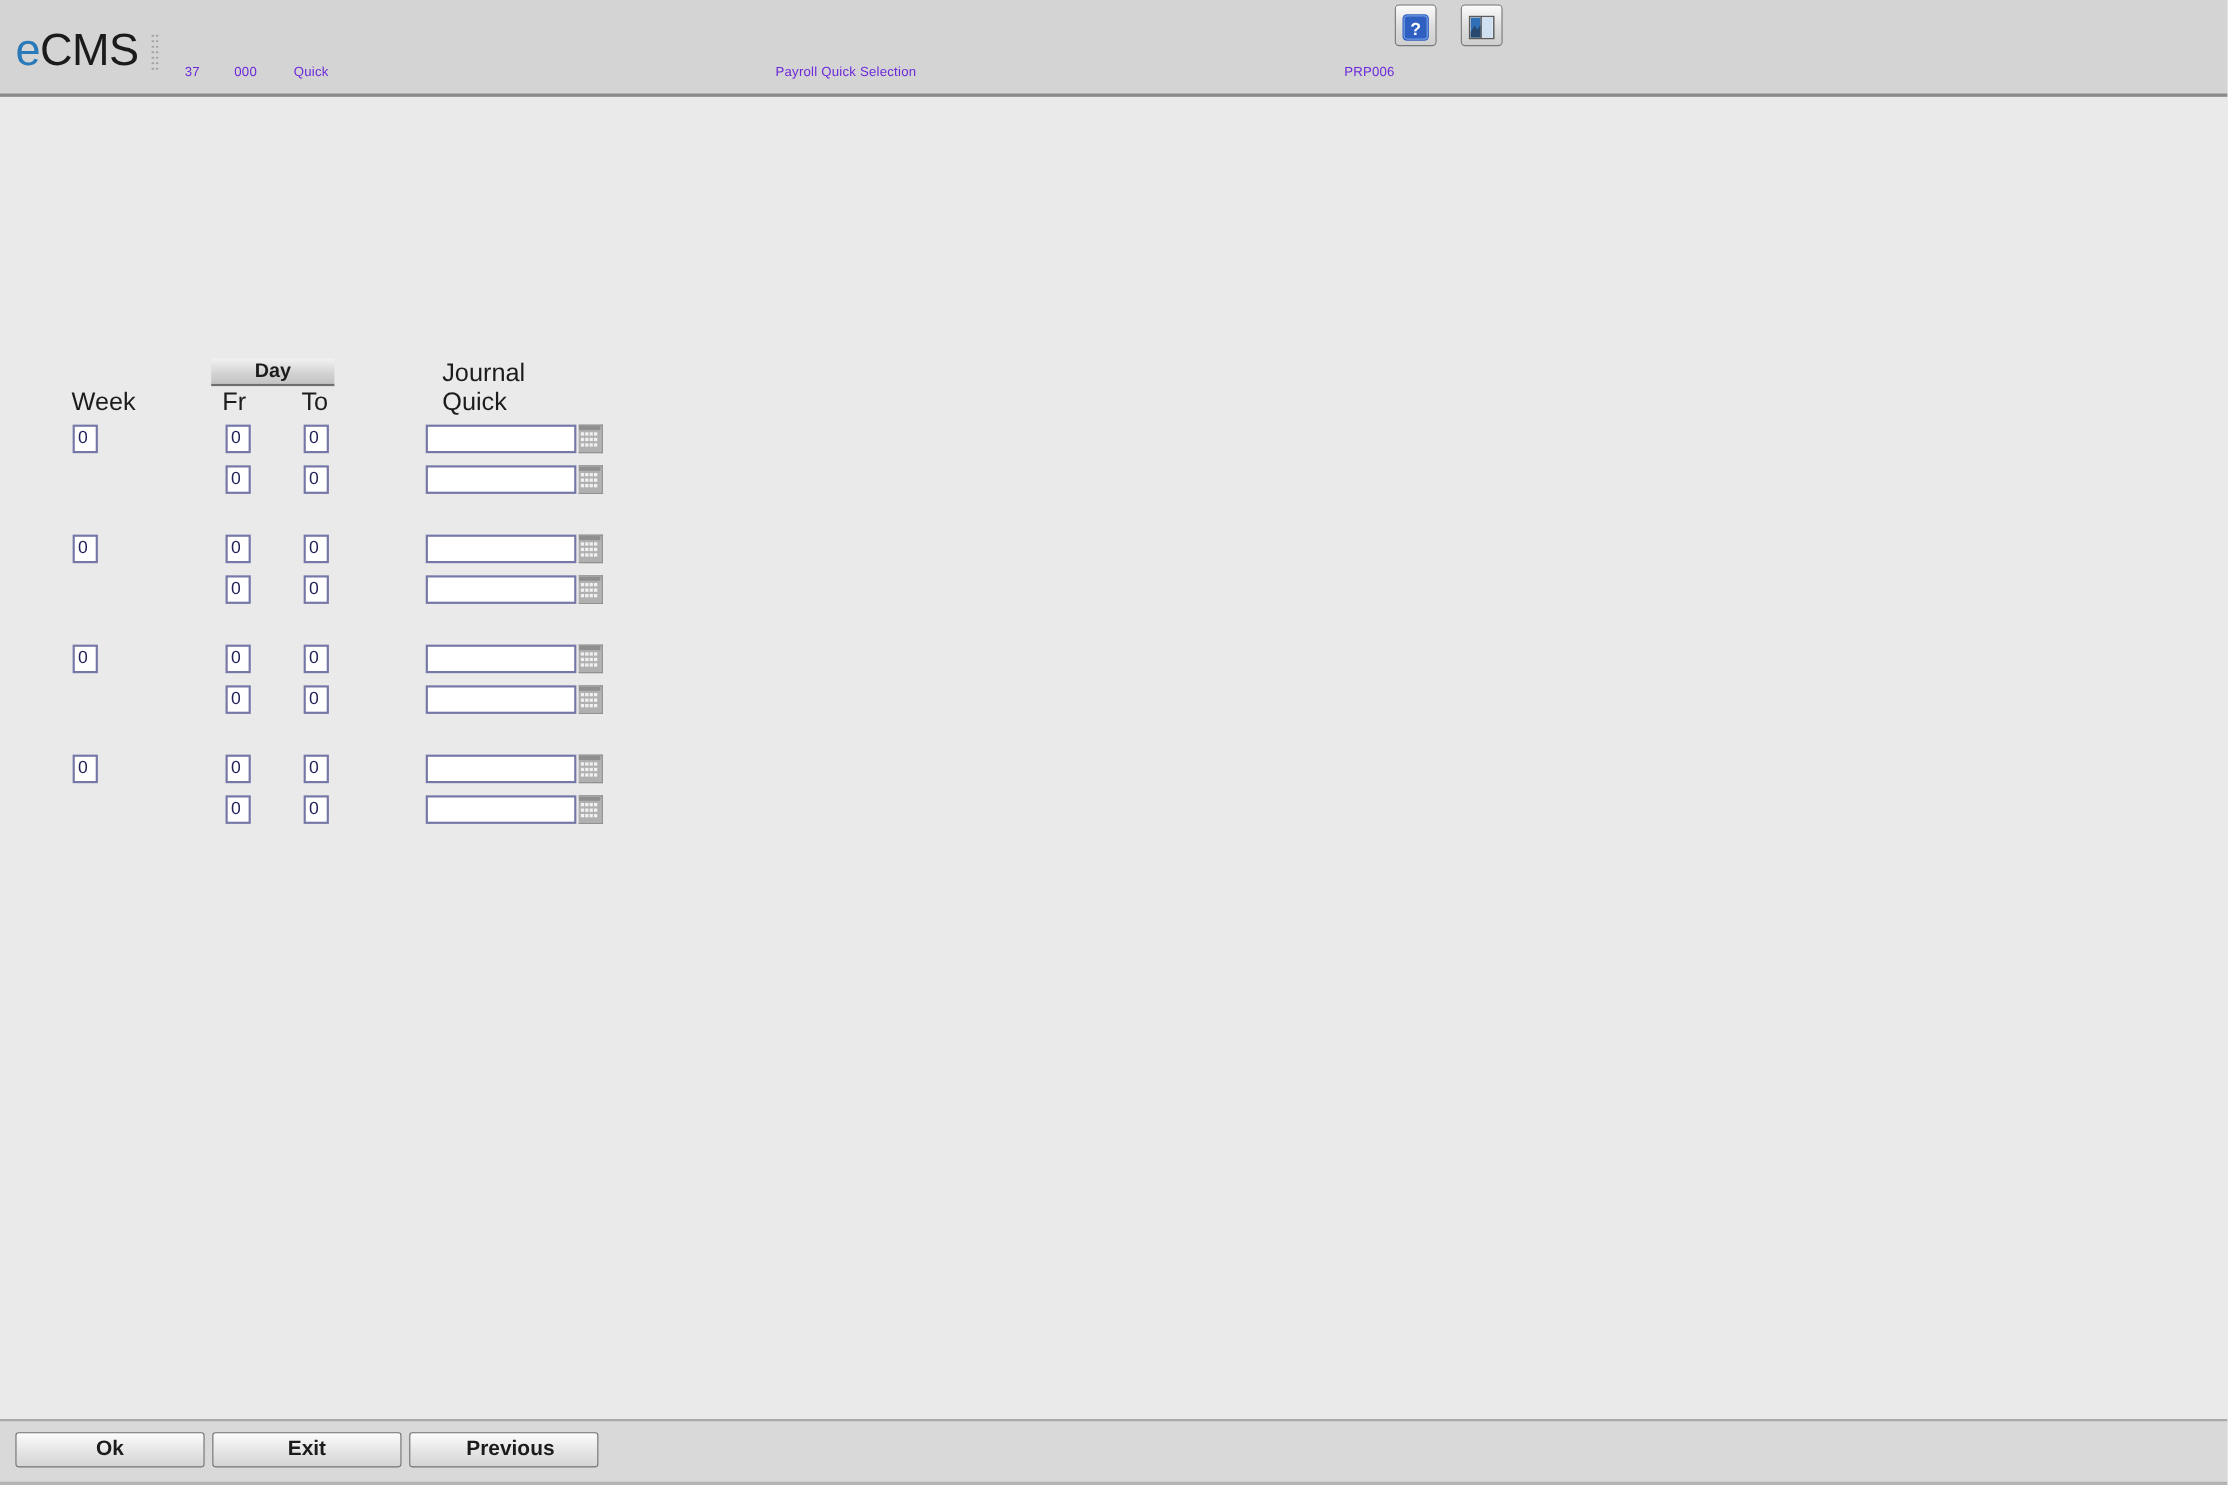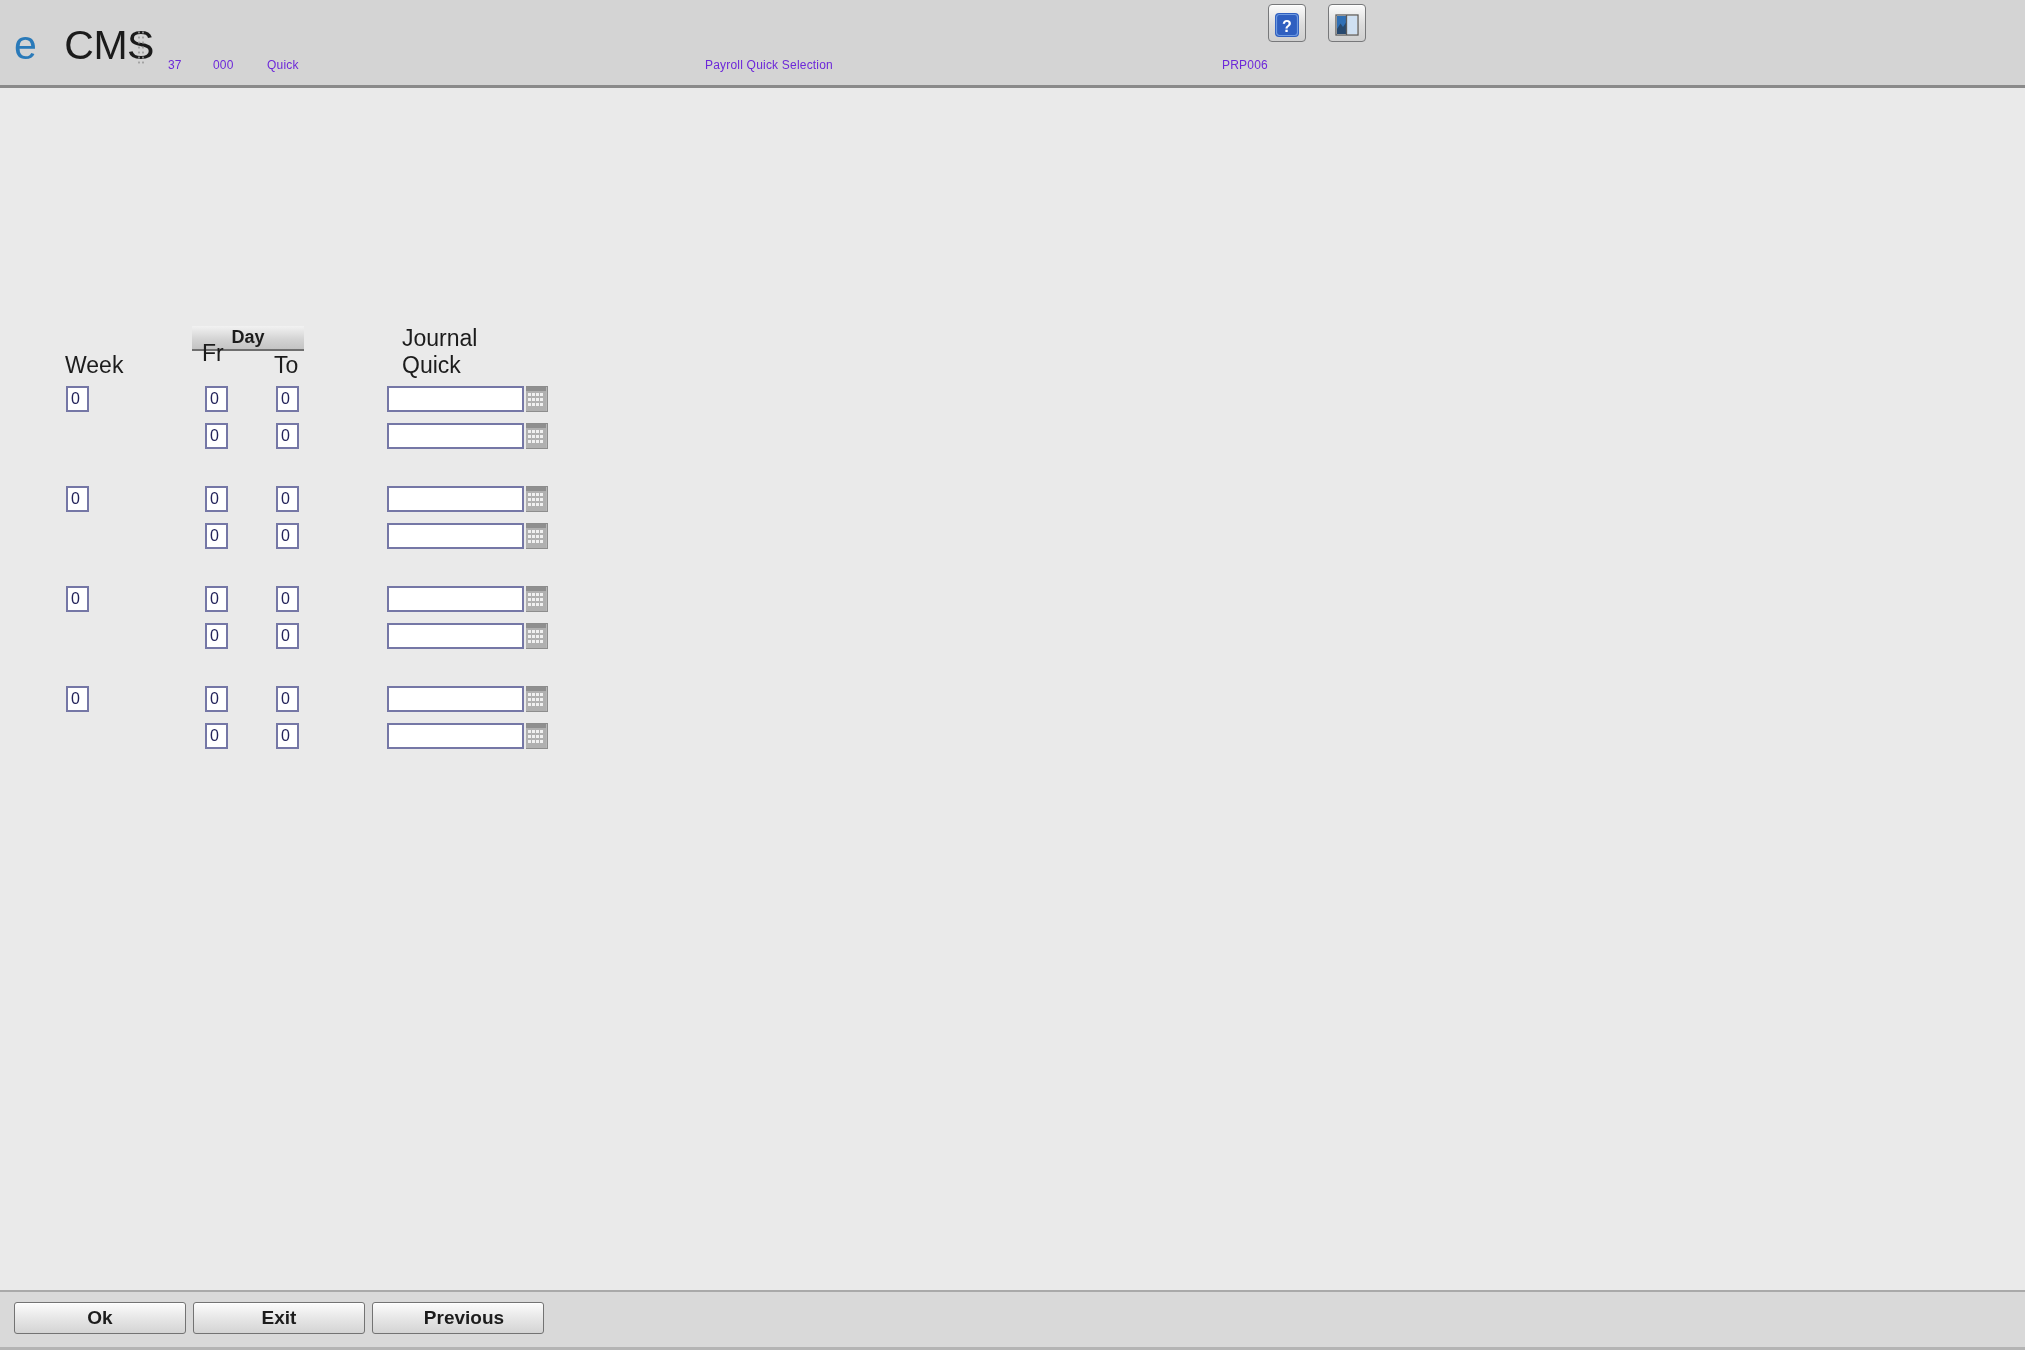--- a/index.html
+++ b/index.html
@@ -29,21 +29,21 @@
     position: absolute;
     left: 14px;
     top: 22px;
     font-size: 41px;
     font-weight: 400;
     letter-spacing: -0.5px;
     font-family: "Liberation Sans", sans-serif;
     white-space: nowrap;
   }
   #logo .logo-e { color: #2a7ab9; }
-  #logo .logo-cms { color: #1b1b1b; margin-left: 28px; }
+  #logo .logo-cms { color: #1b1b1b; }
 
   #logo-grip {
     position: absolute;
     left: 137px;
     top: 30px;
     width: 7px;
     height: 36px;
     background-image:
       radial-gradient(circle, #9a9a9a 1px, transparent 1.2px);
     background-size: 4px 5px;
@@ -92,21 +92,21 @@
 
   
   .col-label {
     position: absolute;
     font-size: 23px;
     font-weight: 400;
     color: #1c1c1c;
     white-space: nowrap;
   }
   #lbl-week     { left: 65px;  top: 264px; }
-  #lbl-fr       { left: 202px; top: 252px; }
+  #lbl-fr       { left: 202px; top: 264px; }
   #lbl-to       { left: 274px; top: 264px; }
   #lbl-journal  { left: 402px; top: 237px; }
   #lbl-date     { left: 402px; top: 264px; }
 
   #day-header {
     position: absolute;
     left: 192px;
     top: 238px;
     width: 112px;
     height: 25px;

